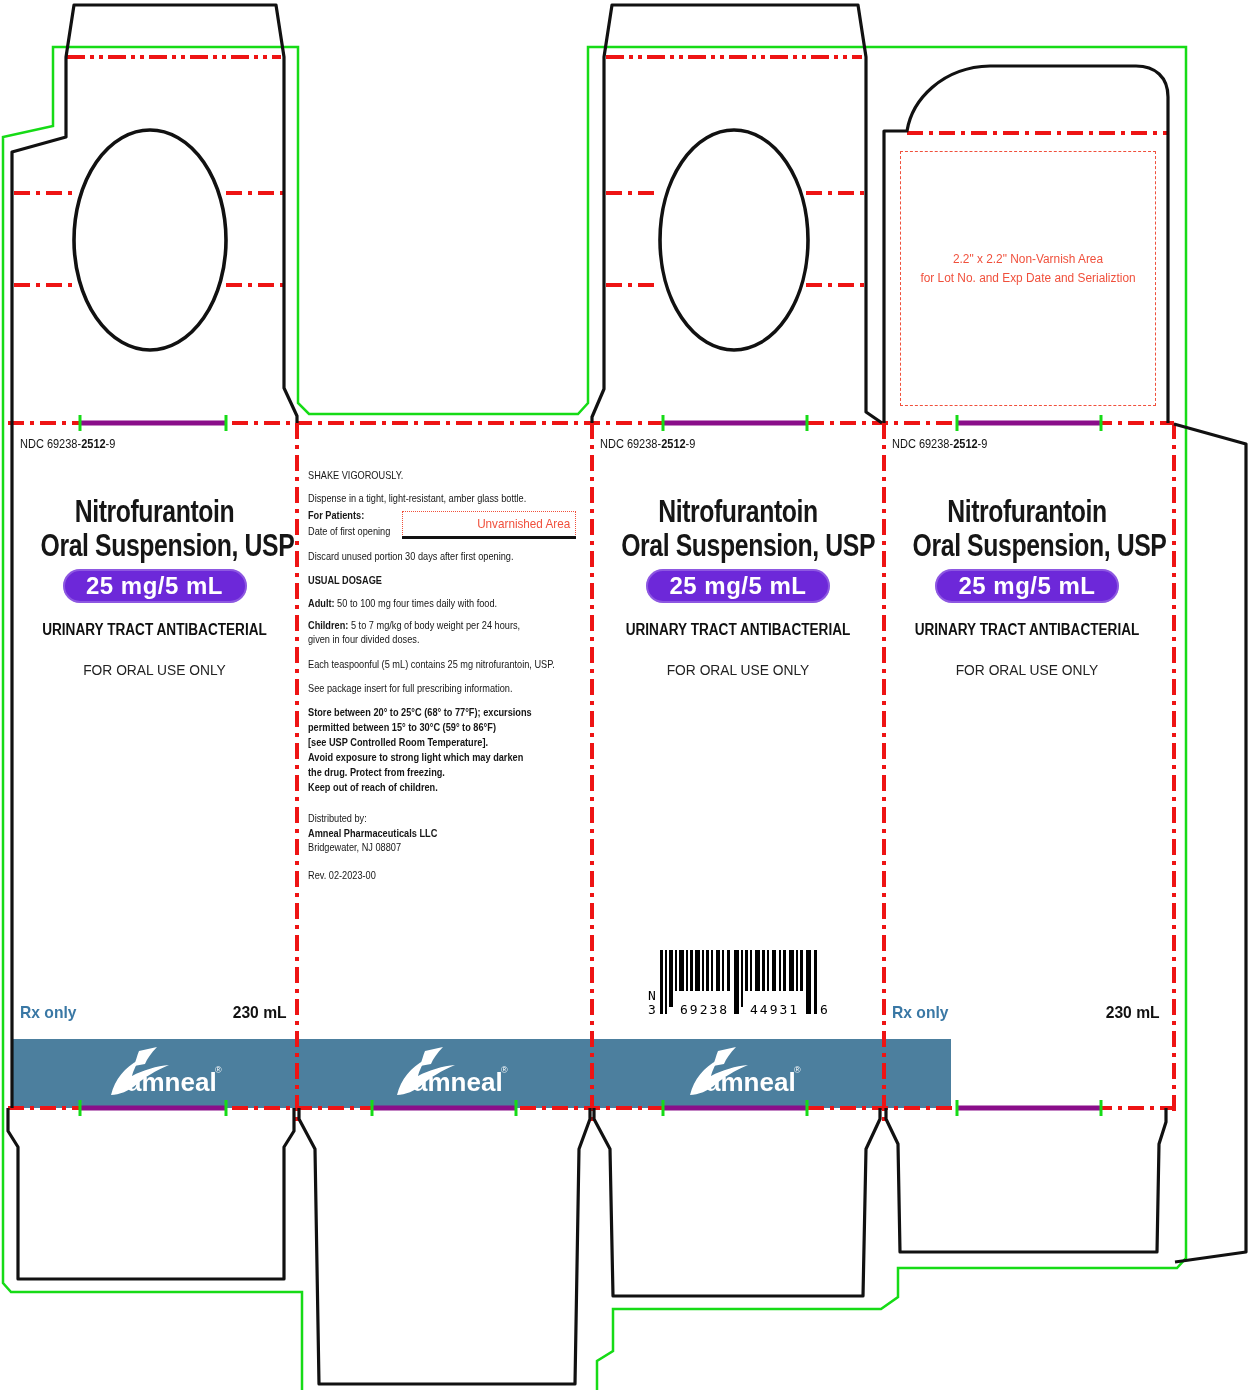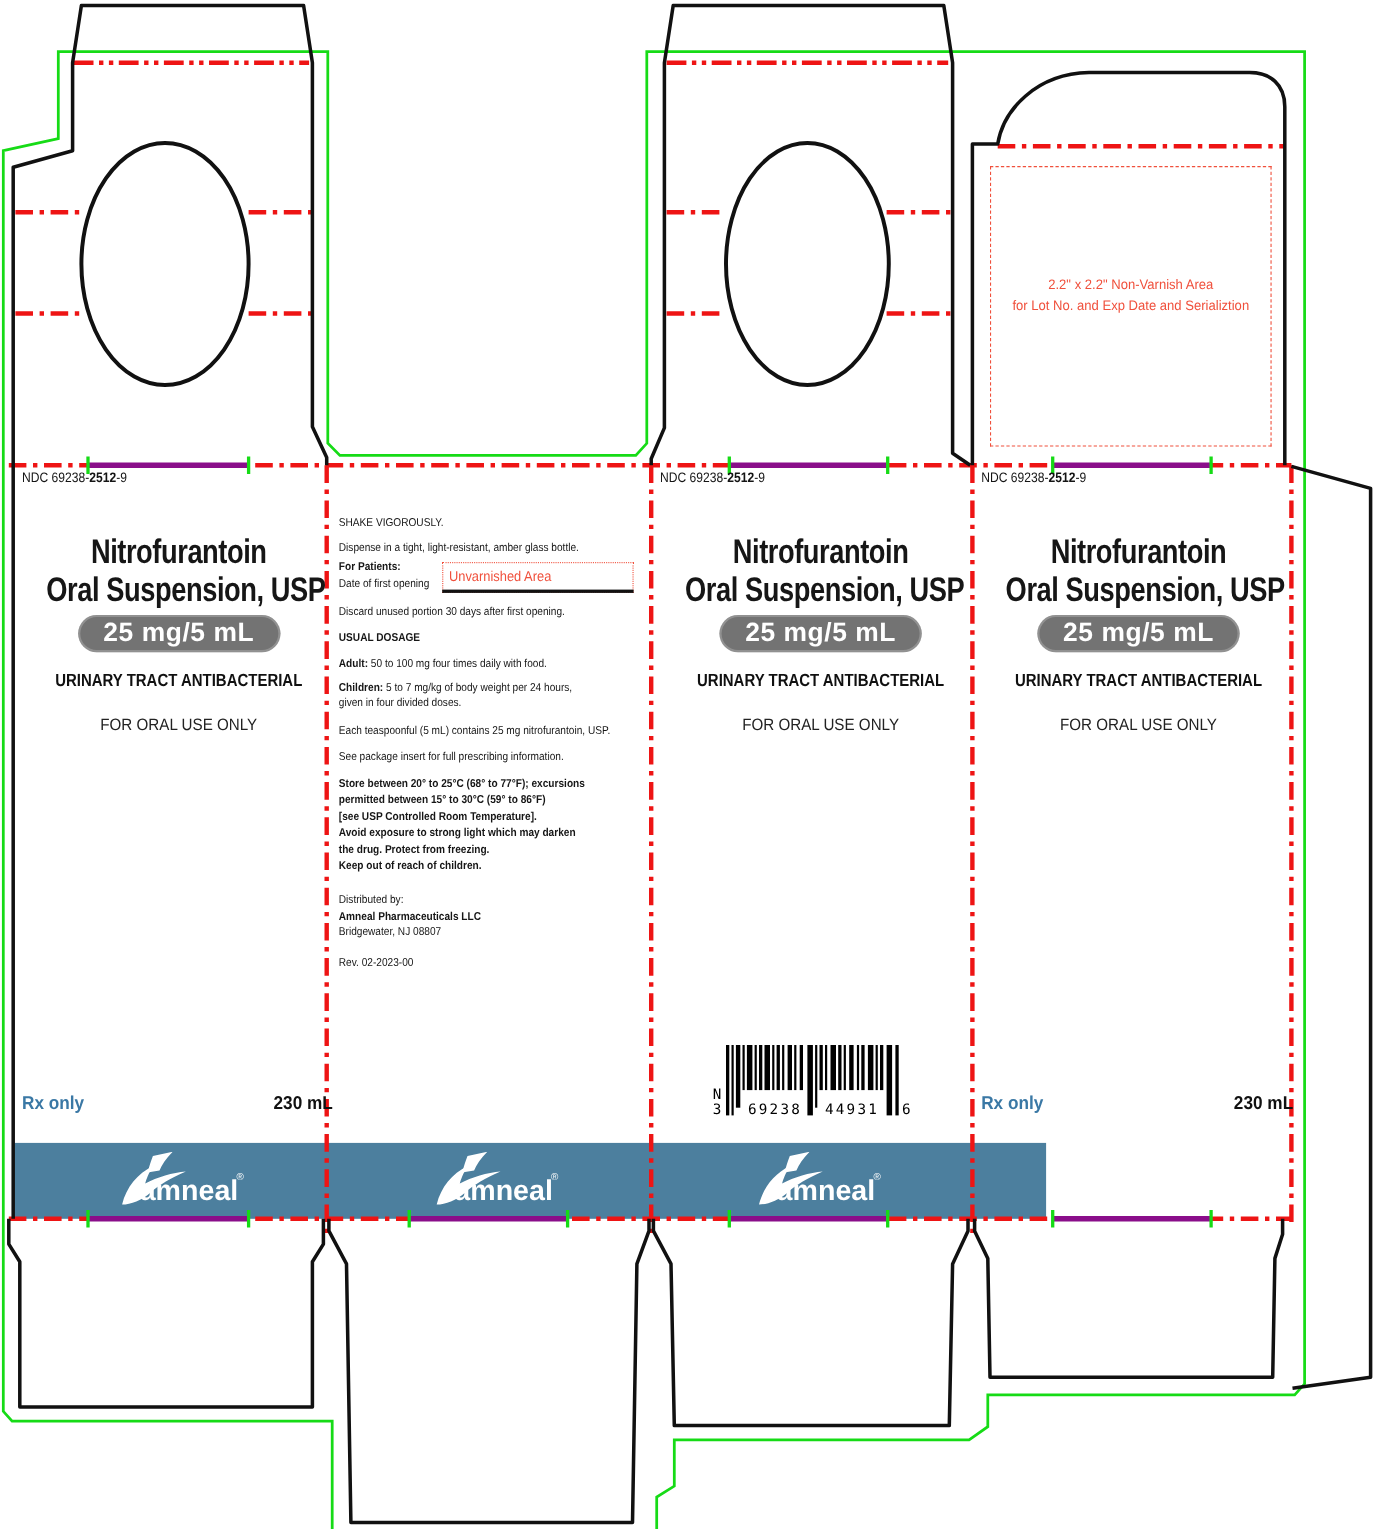--- a/index.html
+++ b/index.html
@@ -5,39 +5,39 @@
   html,body{margin:0;padding:0;background:#ffffff;}
   body{width:1250px;height:1390px;position:relative;font-family:"Liberation Sans",sans-serif;color:#1b1b1b;overflow:hidden;}
   .sheet{position:absolute;left:0;top:0;width:1250px;height:1390px;}
   
   .brandbar{position:absolute;left:13px;top:1039px;width:938px;height:69px;background:#4C7F9E;z-index:1;}
   svg.dieline{position:absolute;left:0;top:0;z-index:2;}
   .content{position:absolute;left:0;top:0;width:1250px;height:1390px;z-index:3;}
   
   .logo{position:absolute;top:8px;width:118px;height:52px;}
   
-  .panel{position:absolute;top:413px;height:685px;padding-left:16px;}
+  .panel{position:absolute;top:423px;height:685px;}
   .p1{left:12px;width:285px;}
   .p3{left:592px;width:292px;}
   .p4{left:884px;width:286px;}
   .ndc{position:absolute;top:14px;left:8px;font-size:12.5px;white-space:nowrap;transform:scaleX(0.88);transform-origin:0 50%;color:#141414;}
   .ndc b{font-weight:bold;}
   .title{position:absolute;top:72px;left:0;right:0;text-align:center;font-weight:bold;font-size:31px;line-height:34px;letter-spacing:-0.5px;color:#161616;transform:scaleX(0.8);transform-origin:50% 0;white-space:nowrap;}
-  .pill{position:absolute;top:146px;left:50%;margin-left:-92px;width:184px;height:34px;background:#737373;border-radius:17px;color:#ffffff;font-weight:bold;font-size:24px;line-height:34px;text-align:center;letter-spacing:0.5px;box-shadow:inset 0 0 0 2px rgba(255,255,255,0.22);}
+  .pill{position:absolute;top:146px;left:50%;margin-left:-92px;width:184px;height:34px;background:#6d28d9;border-radius:17px;color:#ffffff;font-weight:bold;font-size:24px;line-height:34px;text-align:center;letter-spacing:0.5px;box-shadow:inset 0 0 0 2px rgba(255,255,255,0.22);}
   .drugclass{position:absolute;top:198px;left:0;right:0;text-align:center;font-weight:bold;font-size:16px;color:#101010;transform:scaleX(0.85);transform-origin:50% 0;white-space:nowrap;}
   .oraluse{position:absolute;top:238px;left:0;right:0;text-align:center;font-size:15px;color:#222;transform:scaleX(0.92);transform-origin:50% 0;white-space:nowrap;}
   .rxrow{position:absolute;top:580px;left:8px;right:10px;height:24px;}
   .rxonly{position:absolute;left:0;top:0;font-weight:bold;font-size:17px;color:#3A78A5;transform:scaleX(0.92);transform-origin:0 50%;white-space:nowrap;}
   .volume{position:absolute;right:0;top:0;font-weight:bold;font-size:17px;color:#111;transform:scaleX(0.92);transform-origin:100% 50%;white-space:nowrap;}
   
   .dirs{position:absolute;left:297px;top:447px;width:295px;height:685px;font-size:10.4px;color:#161616;}
   .dline{position:absolute;left:11px;white-space:nowrap;transform:scaleX(0.885);transform-origin:0 0;line-height:13px;}
   .dblock{position:absolute;left:11px;white-space:nowrap;transform:scaleX(0.885);transform-origin:0 0;line-height:15px;font-weight:bold;}
   .dline b{font-weight:bold;}
-  .uvbox{position:absolute;left:105px;top:64px;width:174px;height:28px;border:1.5px dotted #F0503C;box-sizing:border-box;text-align:left;}
+  .uvbox{position:absolute;left:105px;top:64px;width:174px;height:28px;border:1.5px dotted #F0503C;box-sizing:border-box;text-align:right;}
   .uvbox .uvlabel{display:inline-block;margin-top:4px;font-size:13px;color:#F0503C;transform:scaleX(0.9);white-space:nowrap;}
   .uvrule{position:absolute;left:105px;top:89px;width:174px;height:2.5px;background:#111;}
   
   .nvbox{position:absolute;left:900px;top:151px;width:256px;height:255px;border:1.5px dashed #F0503C;box-sizing:border-box;text-align:center;color:#F0503C;font-size:12.5px;line-height:19px;}
   .nvbox .nvinner{margin-top:98px;transform:scaleX(0.95);white-space:nowrap;}
   
   .barcode{position:absolute;left:648px;top:950px;width:180px;height:72px;}
   .bc-num{position:absolute;font-family:"DejaVu Sans Mono",monospace;font-size:13px;color:#000;}
 </style>
 </head>

